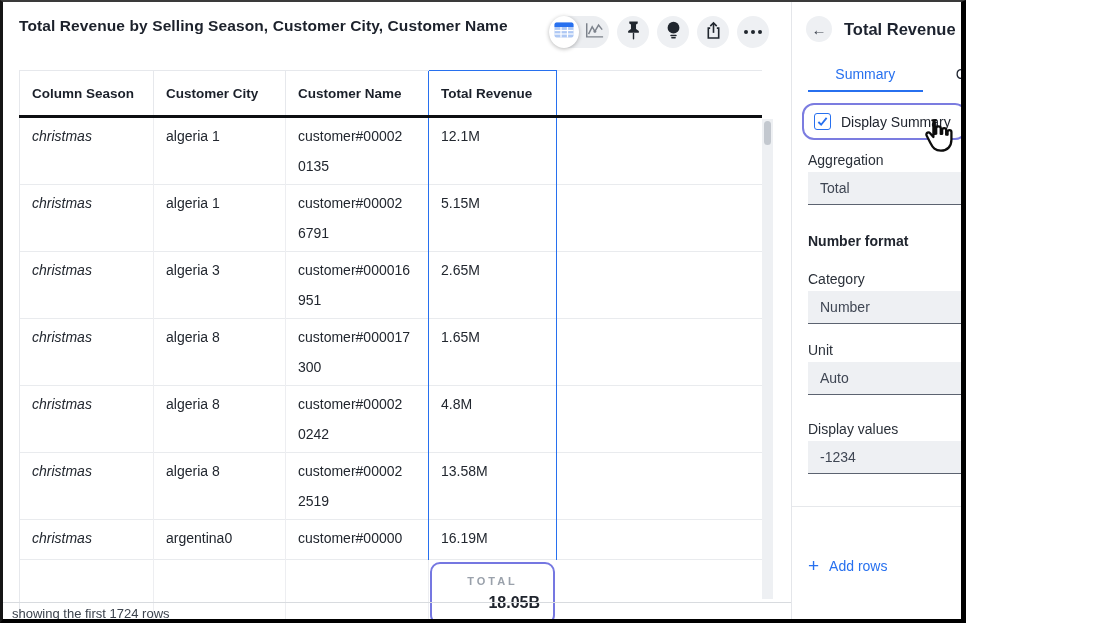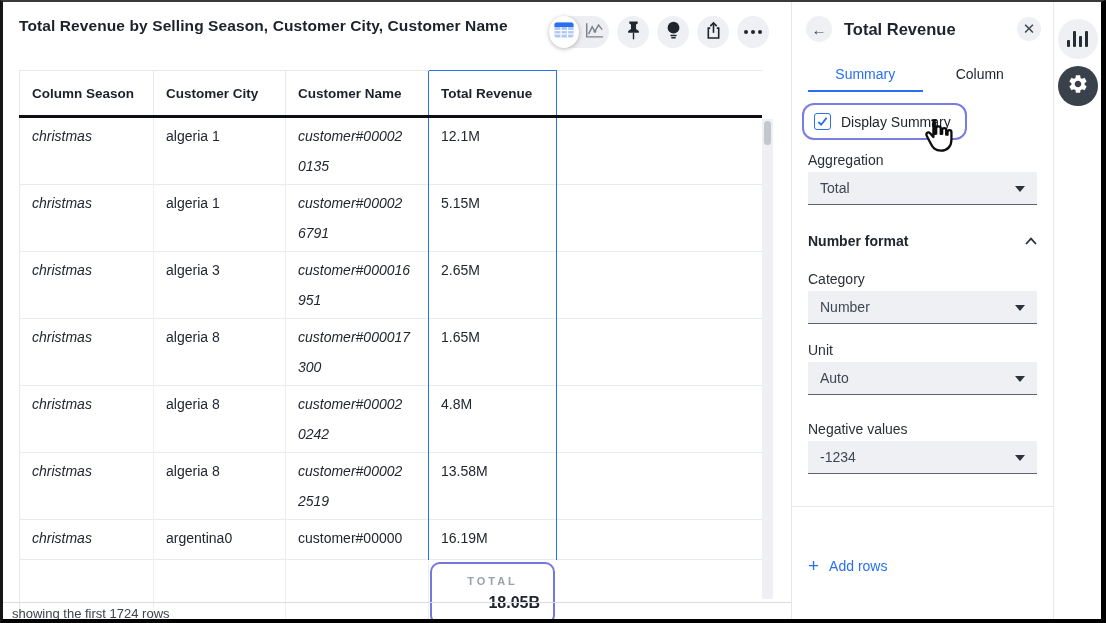--- a/index.html
+++ b/index.html
@@ -1,18 +1,18 @@
 <!DOCTYPE html>
 <html><head>
 <meta charset="utf-8">
 <style>
   * { margin:0; padding:0; box-sizing:border-box; }
   body { background:#fff; font-family:"Liberation Sans", sans-serif; }
   .frame {
-    position:relative; width:1106px; height:623px; background:#f97316; overflow:hidden;
+    position:relative; width:966px; height:623px; background:#f97316; overflow:hidden;
     border-top:2px solid #3a3a3a; border-left:3px solid #151515;
     border-right:5px solid #000; border-bottom:4px solid #000;
   }
   
   .main { position:absolute; left:0; top:0; width:788px; height:100%; background:#fff; }
   .viz-title { position:absolute; left:16px; top:15px; width:525px; font-size:15.5px; font-weight:700; color:#1c212b; letter-spacing:.1px; }
   .toolbar { position:absolute; left:546px; top:14px; display:flex; align-items:center; gap:8px; }
   .seg { width:60px; height:32px; background:#eceef1; border-radius:16px; display:flex; align-items:center; }
   .seg-opt { width:32px; height:32px; border-radius:50%; display:flex; align-items:center; justify-content:center; cursor:pointer; }
   .seg-opt.sel { background:#fff; box-shadow:0 1px 4px rgba(0,0,0,.28); }
@@ -33,21 +33,21 @@
   tbody td {
     vertical-align:top; padding:3px 12px; font-size:14px; color:#22272f; line-height:30px;
     border-top:1px solid #e9ebee; border-left:1px solid #edeef1;
   }
   tbody td:first-child { border-left:1px solid #e6e8ec;font-style:italic; }
   tbody td.last { border-left:none; }
   tbody td.sel { border-left:1.5px solid #2770ef; border-right:1.5px solid #2770ef; }
   tbody tr.r2 { height:62px; }
   tbody tr.r1 { height:40px; }
   tbody tr.total-row { height:68px; border-bottom:1px solid #e6e8ec; }
-  td.wrapcell { white-space:pre-line;font-style:italic; }
+  td.wrapcell { white-space:pre-line; }
   .total-cell { position:relative; }
   .total-box {
     position:absolute; left:1px; top:2px; width:125px; height:63px; background:#fff;
     border:2.5px solid #7577e1; border-radius:10px; padding-top:10px;
   }
   .total-label { text-align:center; font-size:11px; letter-spacing:3px; color:#9aa1ab; font-weight:600; line-height:14px; }
   .total-value { text-align:right; padding-right:13px; margin-top:6px; font-size:16px; font-weight:700; color:#20252e; line-height:18px; }
   .vscroll { position:absolute; left:743px; top:49px; width:11px; height:480px; background:#eef0f3; }
   .vthumb { position:absolute; left:2px; top:2px; width:7px; height:24px; background:#c3c8cf; border-radius:4px; }
   .footline { position:absolute; left:0; top:600px; width:788px; height:1px; background:#d8dbdf; }
@@ -295,21 +295,21 @@
       <span>Number</span>
       <i class="caret"></i>
     </div>
 
     <div class="f-label" style="top:340px">Unit</div>
     <div class="select" style="top:360px">
       <span>Auto</span>
       <i class="caret"></i>
     </div>
 
-    <div class="f-label" style="top:419px">Negative values</div>
+    <div class="f-label" style="top:419px">Display values</div>
     <div class="select" style="top:439px">
       <span>-1234</span>
       <i class="caret"></i>
     </div>
 
     <div class="divider"></div>
 
 
     <div class="add-rule">
       <span class="plus">+</span>

